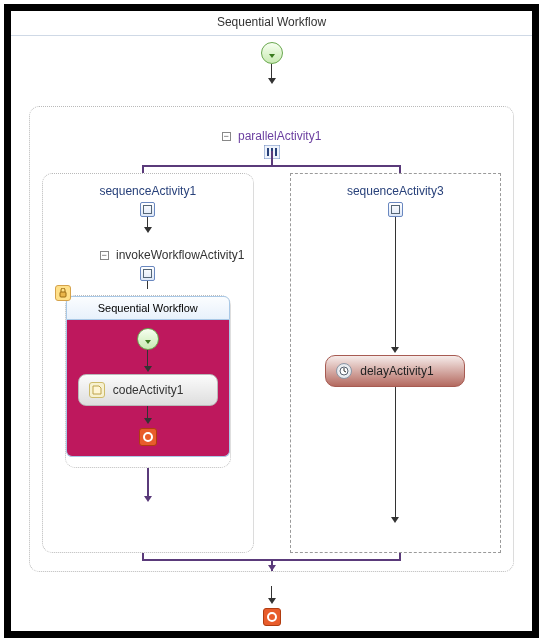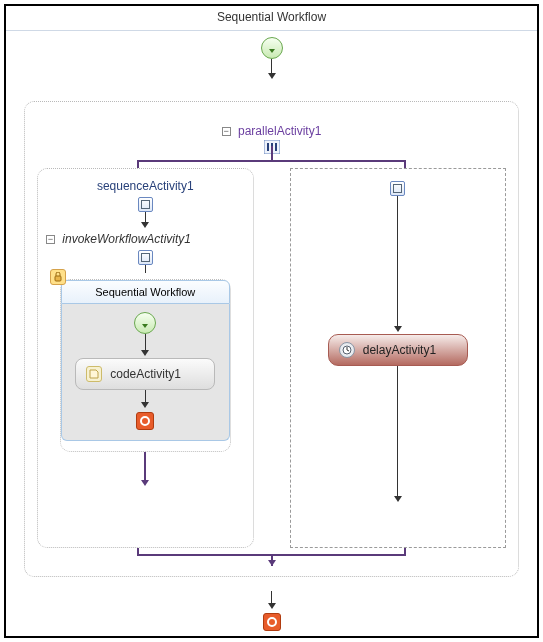--- a/index.html
+++ b/index.html
@@ -1,18 +1,18 @@
 <!DOCTYPE html>
 <html><head>
 <meta charset="utf-8">
 <style>
   * { box-sizing: border-box; margin: 0; padding: 0; }
   body { font-family: "Segoe UI", Tahoma, sans-serif; font-size: 11px; background: #fff; width: 543px; height: 642px; position: relative; }
 
-  .outer-frame { position: absolute; inset: 4px; border: 2px solid #000000; background: #fff; }
+  .outer-frame { position: absolute; inset: 4px; border: 7px solid #000000; background: #fff; }
   .title-bar { text-align: center; font-size: 12px; color: #333; padding: 4px 0 6px; border-bottom: 1px solid #cfd9e6; }
   .title-bar span { }
 
   .canvas { position: relative; height: calc(100% - 24px); }
 
   .start-circle { width: 22px; height: 22px; border-radius: 50%; background: linear-gradient(#f6fff0,#c9eab3); border:1px solid #6aa84f; display:flex; align-items:center; justify-content:center; margin:0 auto; }
   .start-circle svg path { fill:#3a7a1f; }
   .end-square { width:18px; height:18px; background:#e85c2b; border:1px solid #b03c10; border-radius:3px; display:flex; align-items:center; justify-content:center; margin:0 auto; }
   .end-square span { width:10px; height:10px; border:2px solid #fff; border-radius:50%; display:block; }
 
@@ -44,28 +44,28 @@
   .branches { display:flex; gap:36px; height:380px; margin-top:0; }
   .branch { flex:1; position:relative; }
 
   .branch-inner-left { position:absolute; inset:0; padding:8px 8px 14px; }
   .branch-inner-right { position:absolute; inset:0; padding:8px 8px 14px; }
 
   .branch-title { text-align:center; color:#28417a; font-size:12px; margin-top:2px; }
   .small-icon { width:15px; height:15px; border:1px solid #6a88c0; background:linear-gradient(#fff,#dde7f7); border-radius:2px; margin:4px auto 0; display:flex; align-items:center; justify-content:center; }
   .small-icon::after { content:""; width:7px; height:7px; border:1px solid #567; }
 
-  .invoke-label { text-align:left; color:#333; font-size:12px; margin-top:4px;font-style:italic; }
+  .invoke-label { text-align:right; color:#333; font-size:12px; margin-top:15px; }
 
   .dotted-in { border:1px dotted #bdbdbd; border-radius:10px; padding:0 0 10px; margin:6px 14px 0;}
 
   .seq-header { border:1px solid #a9c8e6; border-radius:6px 6px 0 0; background:linear-gradient(#fbfdff,#e8f1fb); height:24px; display:flex; align-items:center; justify-content:center; position:relative; margin:0; }
   .lock { position:absolute; left:-12px; top:-12px; width:16px; height:16px; border:1px solid #d5a24b; background:#ffe089; border-radius:3px; display:flex; align-items:center; justify-content:center;}
   .lock svg { width:10px; height:10px; }
-  .seq-body { border:1px solid #a9c8e6; border-top:none; border-radius:0 0 6px 6px; padding:8px 8px 10px; background:#e5e5e5;}
+  .seq-body { border:1px solid #a9c8e6; border-top:none; border-radius:0 0 6px 6px; padding:8px 8px 10px; background:#be185d;}
 
   .activity-chip { width:140px; height:32px; border-radius:8px; border:1px solid #b9b9b9; background:linear-gradient(#fbfbfb,#dedede); display:flex; align-items:center; gap:8px; padding:0 10px; margin:2px auto 0; font-size:12px; color:#333; }
   .activity-chip.red { background:linear-gradient(#f6ecea,#b46a60); border-color:#a75b52; color:#222;border-radius:10px; }
   .chip-icon { width:16px; height:16px; border-radius:3px; background:#f7f1d0; border:1px solid #cdbb6a; display:flex; align-items:center; justify-content:center;}
   .chip-icon.clock { background:radial-gradient(circle,#fff,#d8dde4); border-color:#8b97a6; border-radius:50%; }
 
   .center-col { display:flex; flex-direction:column; align-items:center; }
 
   .outer-top { position:absolute; left:0; right:0; top:6px; }
   .outer-bottom { position:absolute; left:0; right:0; bottom:6px; }
@@ -169,20 +169,21 @@
 
             <div class="center-col">
                 <div class="v-line" style="height:28px;"></div>
                 <div class="arrow-down"></div>
               </div>
           </div>
         </div>
 
         <div class="branch">
           <div class="branch-inner-right dashed-rect">
+            <div class="branch-title">sequenceActivity3</div>
             <div class="small-icon"></div>
             <div class="center-col">
               <div class="v-line thin" style="height:130px;"></div>
               <div class="arrow-down dark"></div>
             </div>
             <div class="activity-chip red">
               <span class="chip-icon clock">
                 <svg width="10" height="10" viewBox="0 0 10 10">
                     <circle cx="5" cy="5" r="4" fill="#fff" stroke="#56606e"></circle>
                     <path d="M5 5 L5 2 M5 5 L7 6" stroke="#333" stroke-width="1" fill="none"></path>

